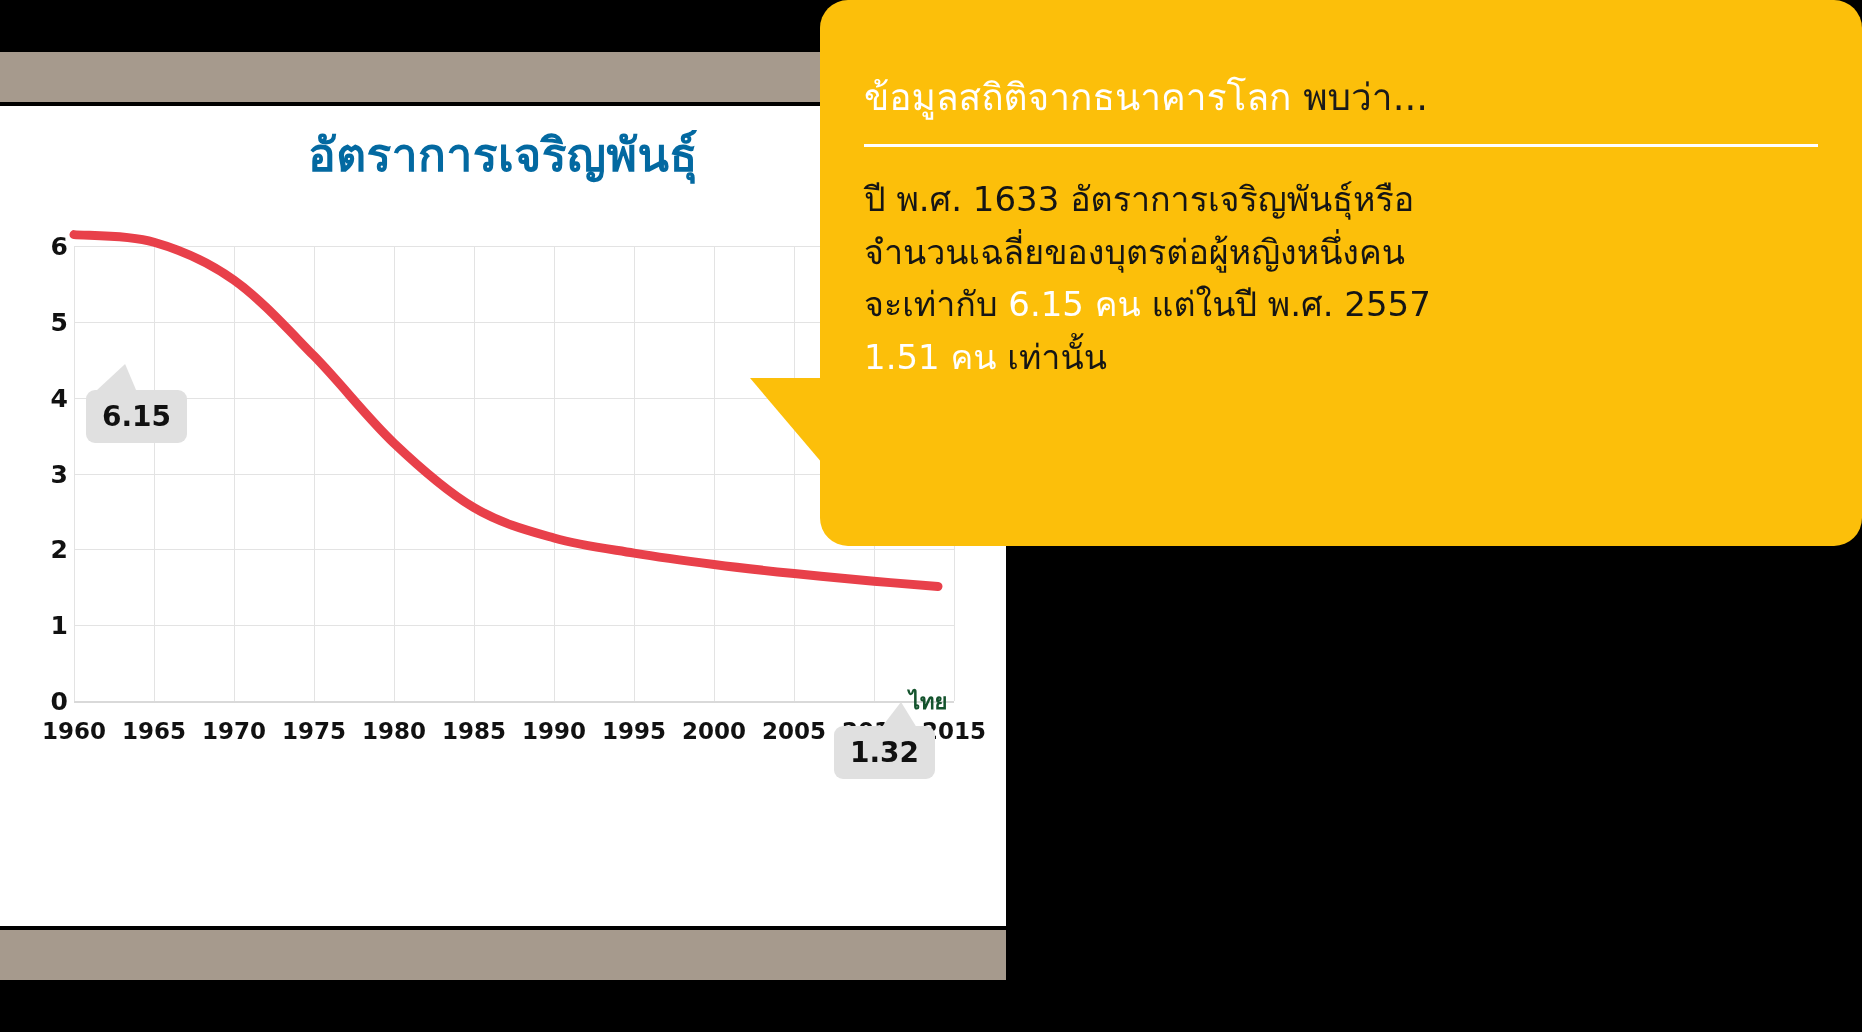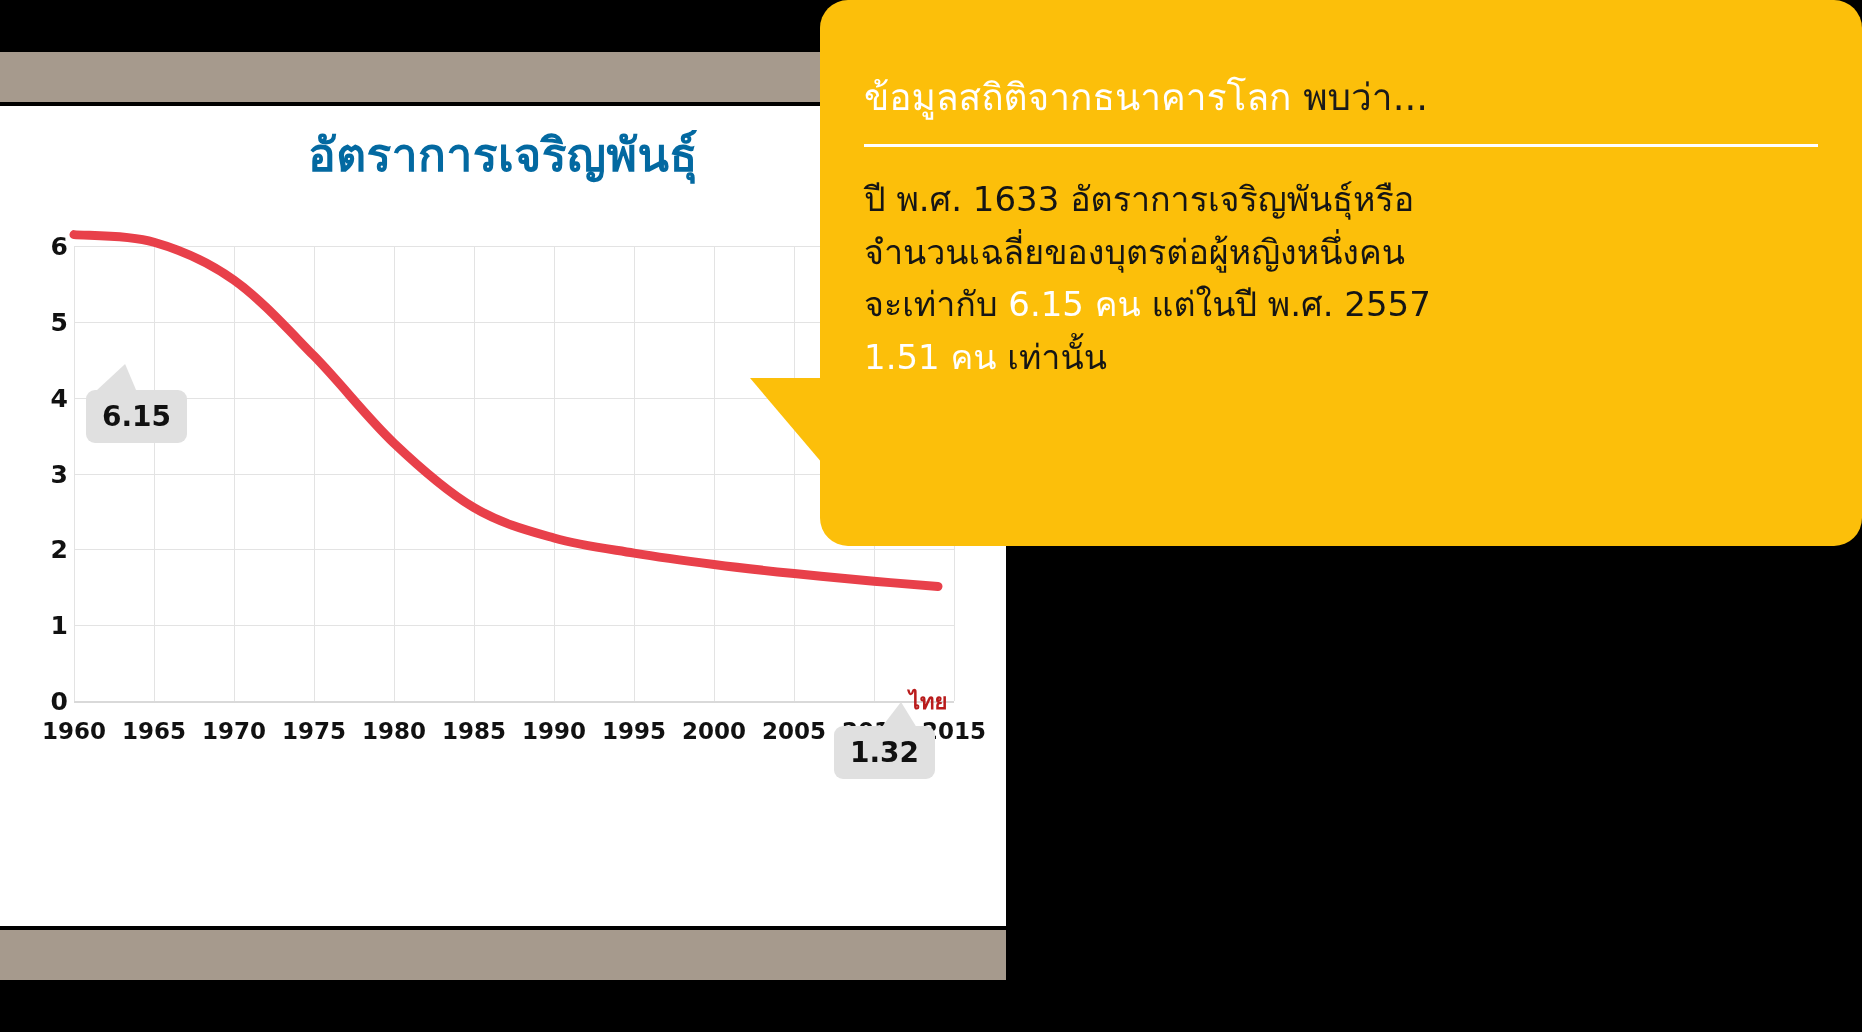--- a/index.html
+++ b/index.html
@@ -92,21 +92,21 @@
   #tip-end { left: 834px; top: 620px; }
   #tip-end .tail {
     top: -24px; right: 18px;
     border-left: 20px solid transparent;
     border-right: 16px solid transparent;
     border-bottom: 26px solid #e0e0e0;
   }
 
   #series-label {
     position: absolute; left: 909px; top: 578px;
-    font-size: 22px; font-weight: 600; color: #b91c1c;
+    font-size: 22px; font-weight: 600; color: #14532d;
     white-space: nowrap;
   }
 
   
   #callout {
     position: absolute; left: 820px; top: 0px;
     width: 1042px; height: 546px;
     background: #fcbf0a;
     border-radius: 28px;
   }

